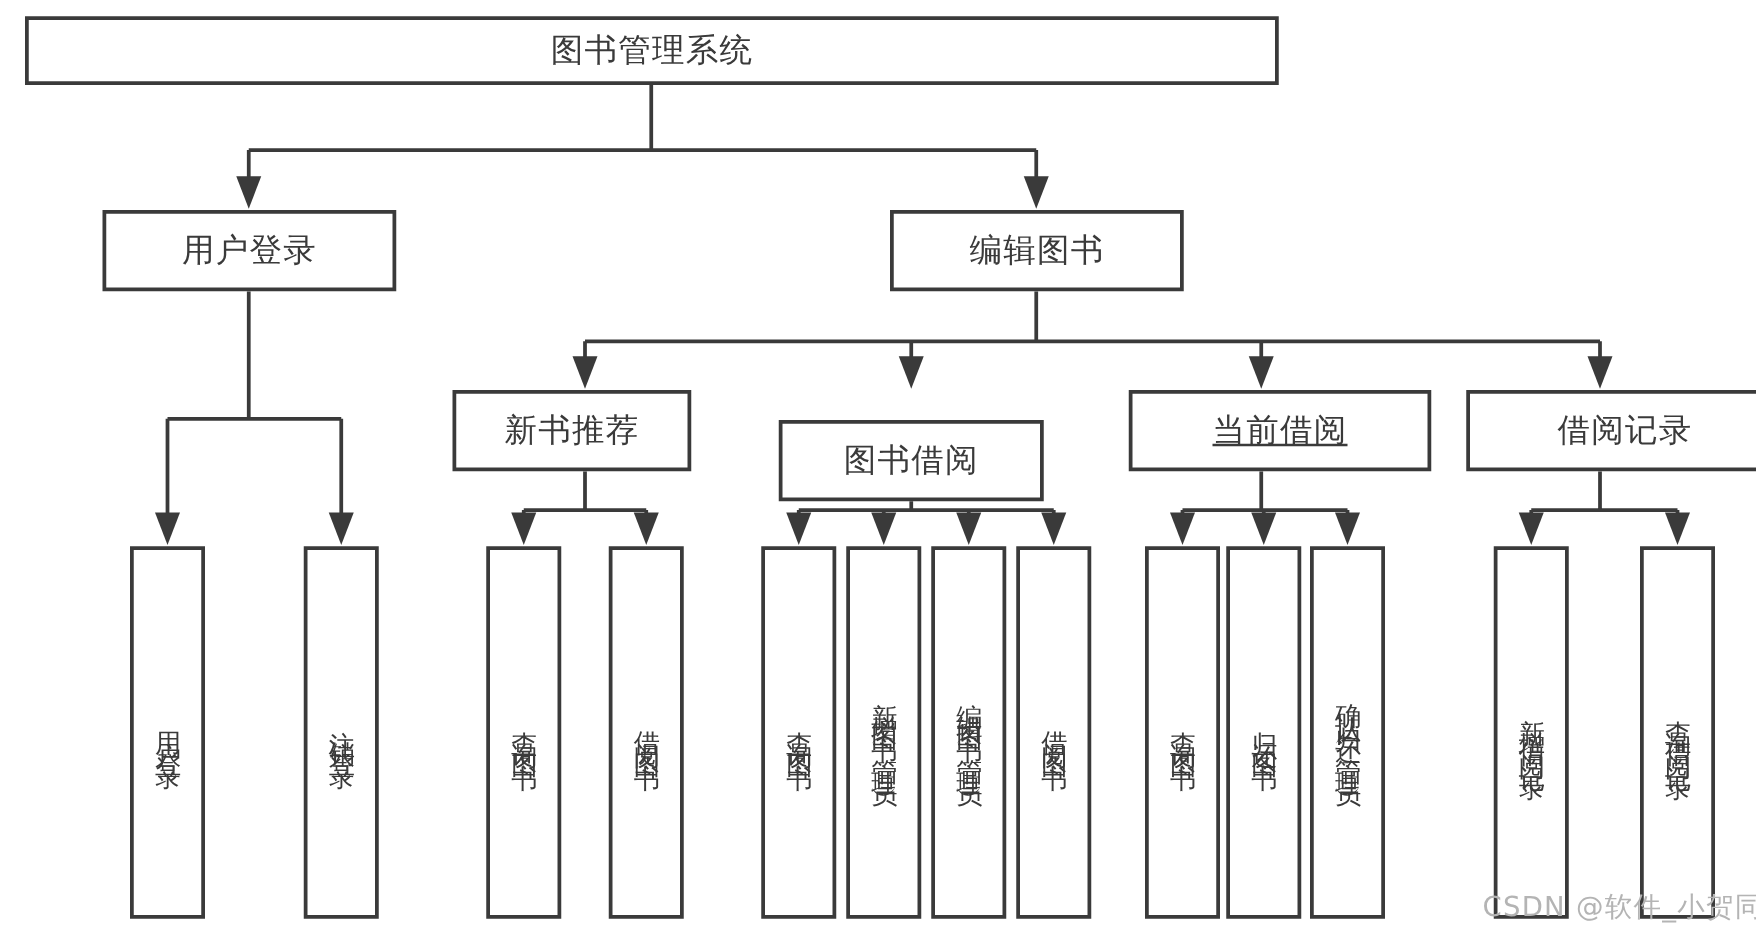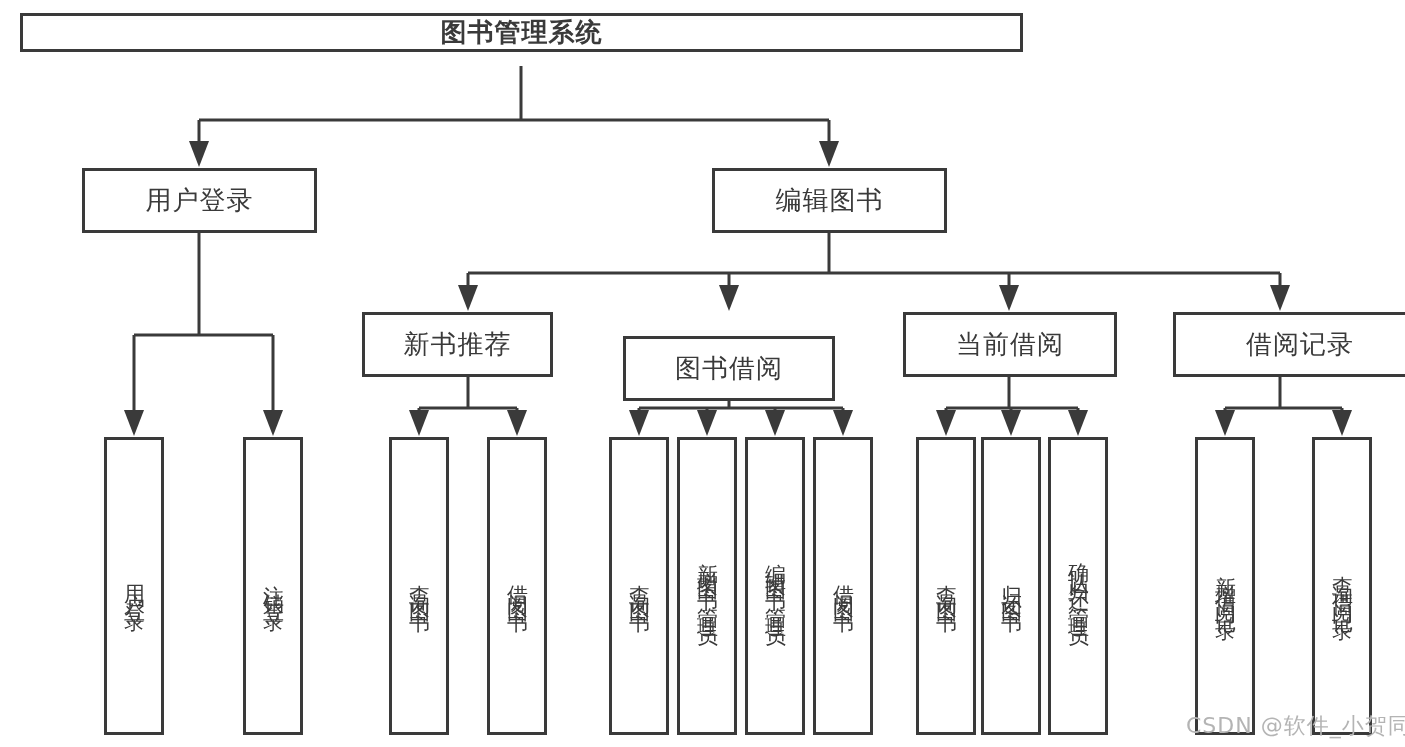--- a/index.html
+++ b/index.html
@@ -82,38 +82,38 @@
       <polygon points="1001,410 1021,410 1011,436"></polygon>
       <polygon points="1068,410 1088,410 1078,436"></polygon>
     </g>
     <g>
       <path d="M1280 377 V408 M1225 408 H1342 M1225 408 V418 M1342 408 V418"></path>
       <polygon points="1215,410 1235,410 1225,436"></polygon>
       <polygon points="1332,410 1352,410 1342,436"></polygon>
     </g>
   </svg>
 
-  <div class="box h" style="left:20px;top:13px;width:1003px;height:39px;font-weight:bold;">
+  <div class="box h" style="left:20px;top:13px;width:1003px;height:55px;">
     <span>图书管理系统</span>
   </div>
 
   <div class="box h" style="left:82px;top:168px;width:235px;height:65px;">
     <span>用户登录</span>
   </div>
   <div class="box h" style="left:712px;top:168px;width:235px;height:65px;">
     <span>编辑图书</span>
   </div>
 
   <div class="box h" style="left:362px;top:312px;width:191px;height:65px;">
     <span>新书推荐</span>
   </div>
   <div class="box h" style="left:623px;top:312px;width:212px;height:65px;margin-top:24px;">
     <span>图书借阅</span>
   </div>
-  <div class="box h" style="left:903px;top:312px;width:214px;height:65px;">
+  <div class="box h" style="left:903px;top:312px;width:242px;height:65px;text-decoration:underline;">
     <span>当前借阅</span>
   </div>
   <div class="box h" style="left:1173px;top:312px;width:254px;height:65px;">
     <span>借阅记录</span>
   </div>
 
   <div class="box v" style="left:104px;top:437px;width:60px;height:298px;">
     <span class="vtext">用户登录</span>
   </div>
   <div class="box v" style="left:243px;top:437px;width:60px;height:298px;">

